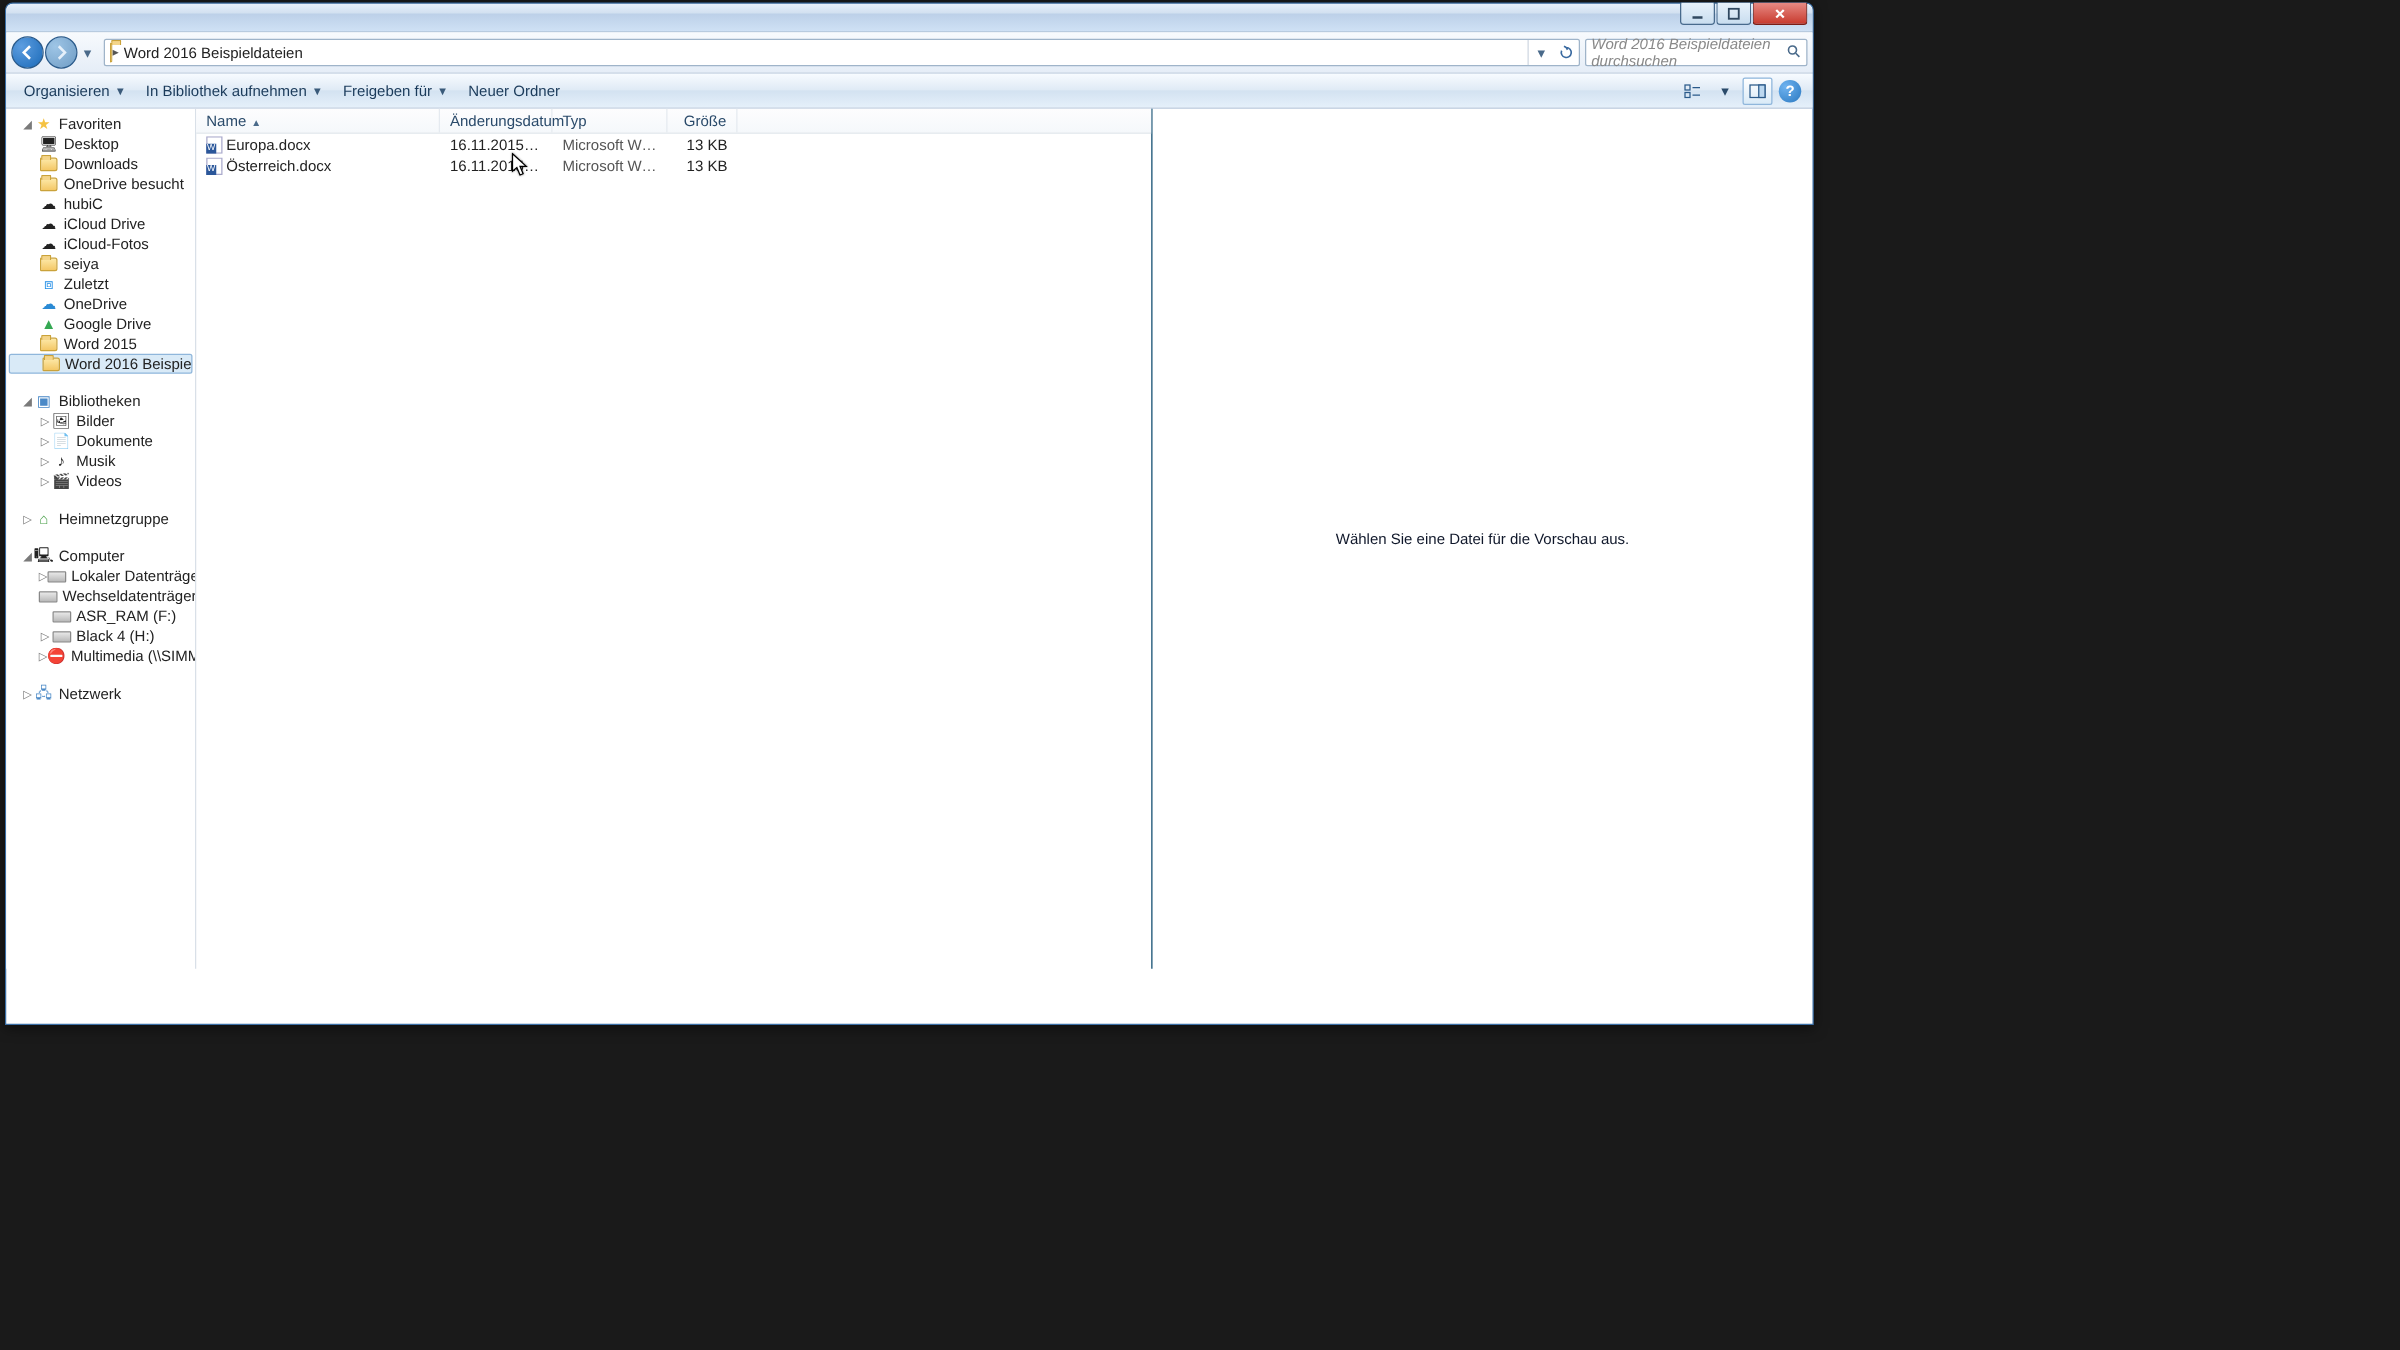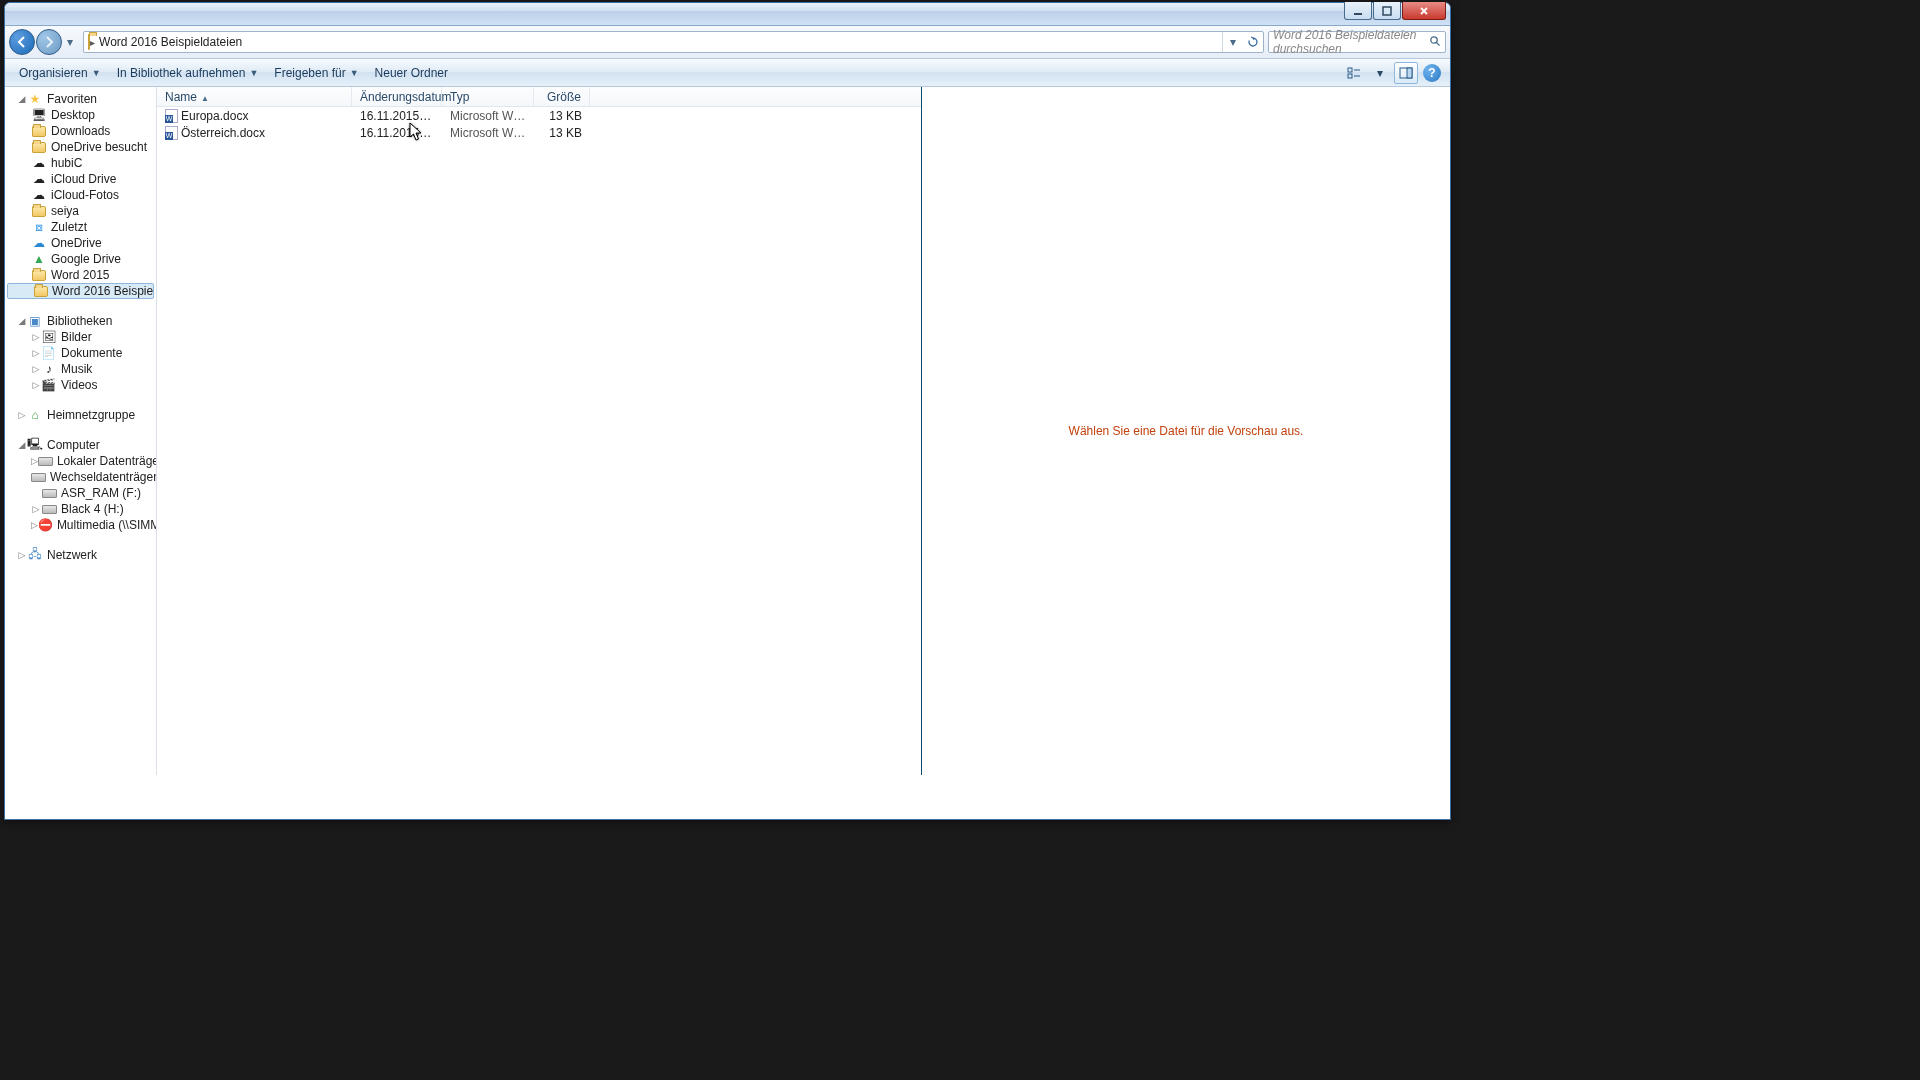--- a/index.html
+++ b/index.html
@@ -123,21 +123,21 @@
 .row .c{ padding:0 8px; overflow:hidden; white-space:nowrap; text-overflow:ellipsis;}
 .row .c.name{ width:195px; display:flex;align-items:flex-start; gap:3px;}
 .row .c.date{ width:90px;}
 .row .c.type{ width:92px; color:#555;}
 .row .c.size{ width:56px; text-align:right;}
 .docico{ width:13px;height:14px; background:#fff; border:1px solid #aac; position:relative;}
 .docico::after{content:"W"; position:absolute; bottom:-1px; left:-1px; font-size:7px;
   background:#2b579a; color:#fff; width:8px;height:8px; line-height:8px; text-align:center;}
 
 
-.preview{ width:528px; display:flex; align-items:center; justify-content:center; color:#c2410c; }
+.preview{ width:528px; display:flex; align-items:center; justify-content:center; color:#0f172a; }
 
 
 .status{
   position:absolute; left:0; right:0; bottom:0; height:44px;
   background:linear-gradient(#f3f7fc,#e5edf5); border-top:1px solid #cfd8e2;
   display:flex; align-items:center; padding-left:14px;
 }
 .status .bigico{ width:40px;height:40px; position:relative; margin-right:8px;}
 .status .bigico .i-folder{ width:34px;height:26px; position:absolute; bottom:2px; left:0;}
 .status .bigico .i-folder::before{ width:14px;height:5px; top:-6px;}

